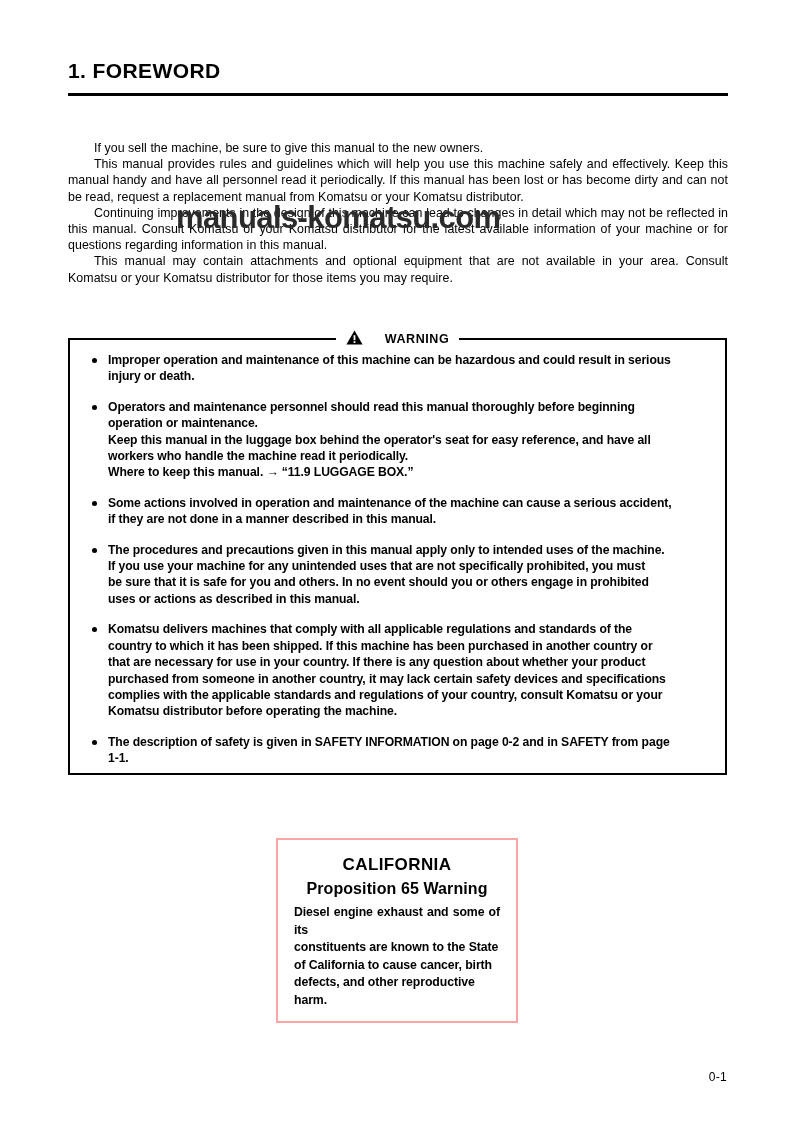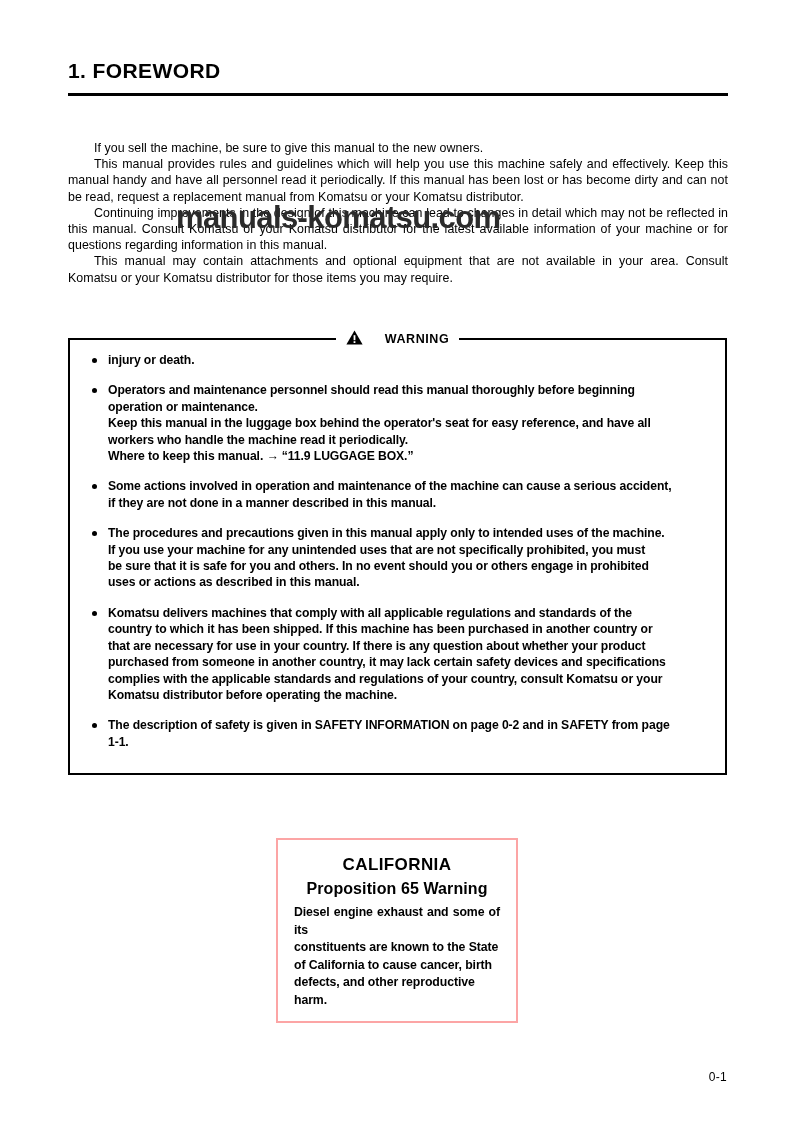--- a/index.html
+++ b/index.html
@@ -231,20 +231,21 @@
         </span>
         <span class="legend-label">WARNING</span>
       </div>
     </div>
 
     <div class="warning-list">
 
       <div class="warn-item">
         <span class="warn-bullet"><span></span></span>
         <div class="warn-text">
+          <span class="line">Improper operation and maintenance of this machine can be hazardous and could result in serious</span>
           <span class="line last">injury or death.</span>
         </div>
       </div>
 
       <div class="warn-item">
         <span class="warn-bullet"><span></span></span>
         <div class="warn-text">
           <span class="line">Operators and maintenance personnel should read this manual thoroughly before beginning</span>
           <span class="line last">operation or maintenance.</span>
           <span class="line">Keep this manual in the luggage box behind the operator's seat for easy reference, and have all</span>

